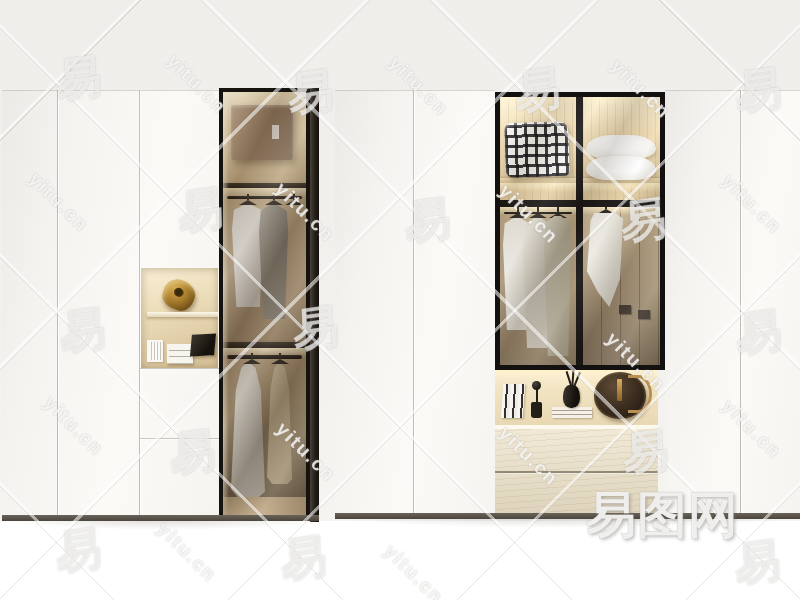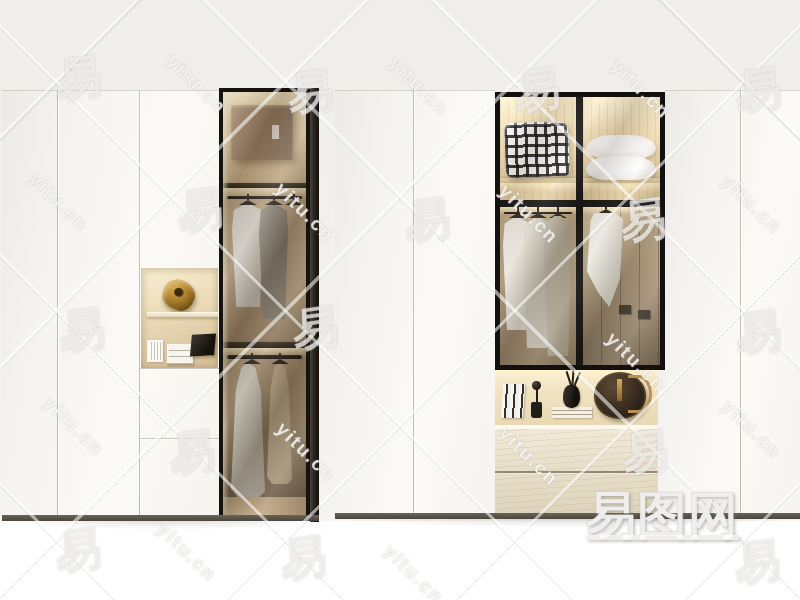--- a/index.html
+++ b/index.html
@@ -130,21 +130,21 @@
   .wm { pointer-events:none; }
   .wm-lines { left:0; top:0; width:800px; height:600px;
     background:
       repeating-linear-gradient(45deg, rgba(0,0,0,0) 0 80px, rgba(185,180,173,0.35) 80px 81px, rgba(255,255,255,0.55) 81px 84px, rgba(0,0,0,0) 84px 162px),
       repeating-linear-gradient(-45deg, rgba(0,0,0,0) 0 80px, rgba(185,180,173,0.35) 80px 81px, rgba(255,255,255,0.55) 81px 84px, rgba(0,0,0,0) 84px 162px); }
   .wm-t { font-weight:bold; font-size:19px; letter-spacing:2px; color:rgba(255,255,255,0.78);
     text-shadow:0 0 2px rgba(150,145,138,0.55); transform:rotate(45deg); transform-origin:0 0; white-space:nowrap; }
   .wm-g { font-size:46px; font-weight:bold; color:rgba(255,255,255,0.65);
     text-shadow:0 0 2px rgba(150,145,138,0.5); transform:rotate(-8deg) skewX(-6deg); }
   .wm-logo { font-size:50px; font-weight:800; letter-spacing:1px; color:rgba(255,255,255,0.85);
-    text-shadow:0 0 1px rgba(140,136,130,0.9), 2px 2px 3px rgba(120,116,110,0.35);text-decoration:underline; }
+    text-shadow:0 0 1px rgba(140,136,130,0.9), 2px 2px 3px rgba(120,116,110,0.35); }
 </style>
 </head>
 <body>
 
 <div class="stage">
 
   <div class="abs floor"></div>
   <div class="abs shadow" style="left:0;top:519px;width:330px;height:11px;"></div>
   <div class="abs shadow" style="left:330px;top:517px;width:470px;height:11px;"></div>
 

